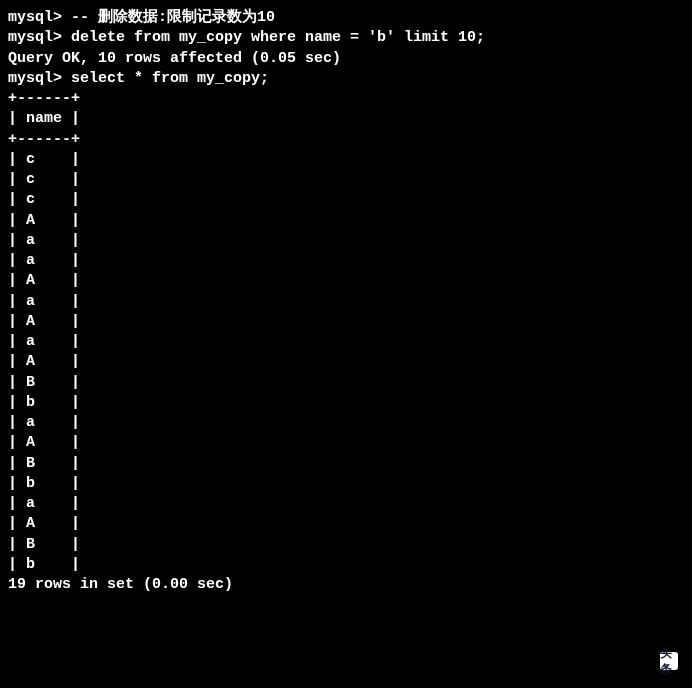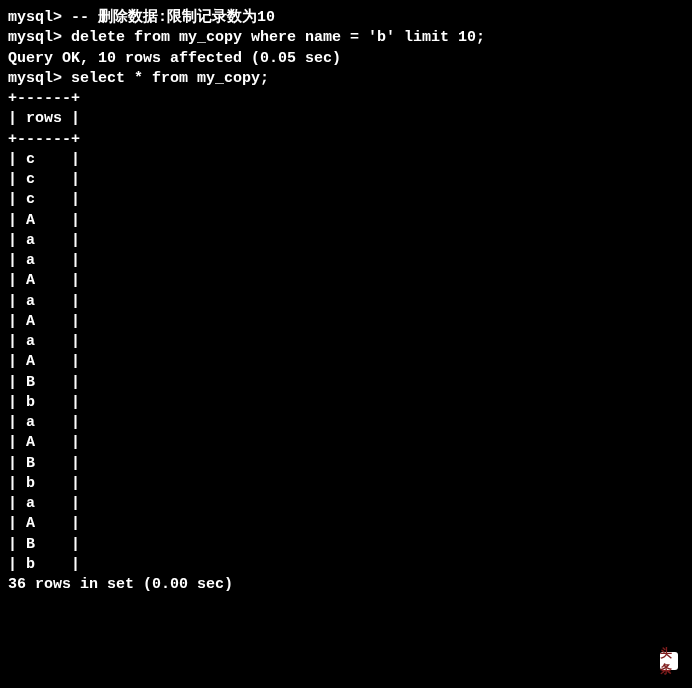--- a/index.html
+++ b/index.html
@@ -36,35 +36,35 @@
       font-weight: normal;
     }
     .watermark-icon {
       width: 18px;
       height: 18px;
       background: #ffffff;
       border-radius: 3px;
       display: flex;
       align-items: center;
       justify-content: center;
-      color: #7f1d1d;
+      color: #0f172a;
       font-size: 12px;
       font-weight: bold;
     }
   </style>
 </head>
 <body>
 
 <div class="terminal-line">mysql&gt; -- 删除数据:限制记录数为10</div>
 <div class="terminal-line">mysql&gt; delete from my_copy where name = 'b' limit 10;</div>
 <div class="terminal-line">Query OK, 10 rows affected (0.05 sec)</div>
 <div class="terminal-line"></div>
 <div class="terminal-line">mysql&gt; select * from my_copy;</div>
 <div class="terminal-line">+------+</div>
-<div class="terminal-line">| rows |</div>
+<div class="terminal-line">| name |</div>
 <div class="terminal-line">+------+</div>
 <div class="terminal-line">| c    |</div>
 <div class="terminal-line">| c    |</div>
 <div class="terminal-line">| c    |</div>
 <div class="terminal-line">| A    |</div>
 <div class="terminal-line">| a    |</div>
 <div class="terminal-line">| a    |</div>
 <div class="terminal-line">| A    |</div>
 <div class="terminal-line">| a    |</div>
 <div class="terminal-line">| A    |</div>
@@ -74,17 +74,17 @@
 <div class="terminal-line">| b    |</div>
 <div class="terminal-line">| a    |</div>
 <div class="terminal-line">| A    |</div>
 <div class="terminal-line">| B    |</div>
 <div class="terminal-line">| b    |</div>
 <div class="terminal-line">| a    |</div>
 <div class="terminal-line">| A    |</div>
 <div class="terminal-line">| B    |</div>
 <div class="terminal-line">| b    |</div>
 <div class="terminal-line"></div>
-<div class="terminal-line">36 rows in set (0.00 sec)</div>
+<div class="terminal-line">19 rows in set (0.00 sec)</div>
 
 <div class="watermark">
   <span class="watermark-icon">头条</span>
 </div>
 
 </body></html>

